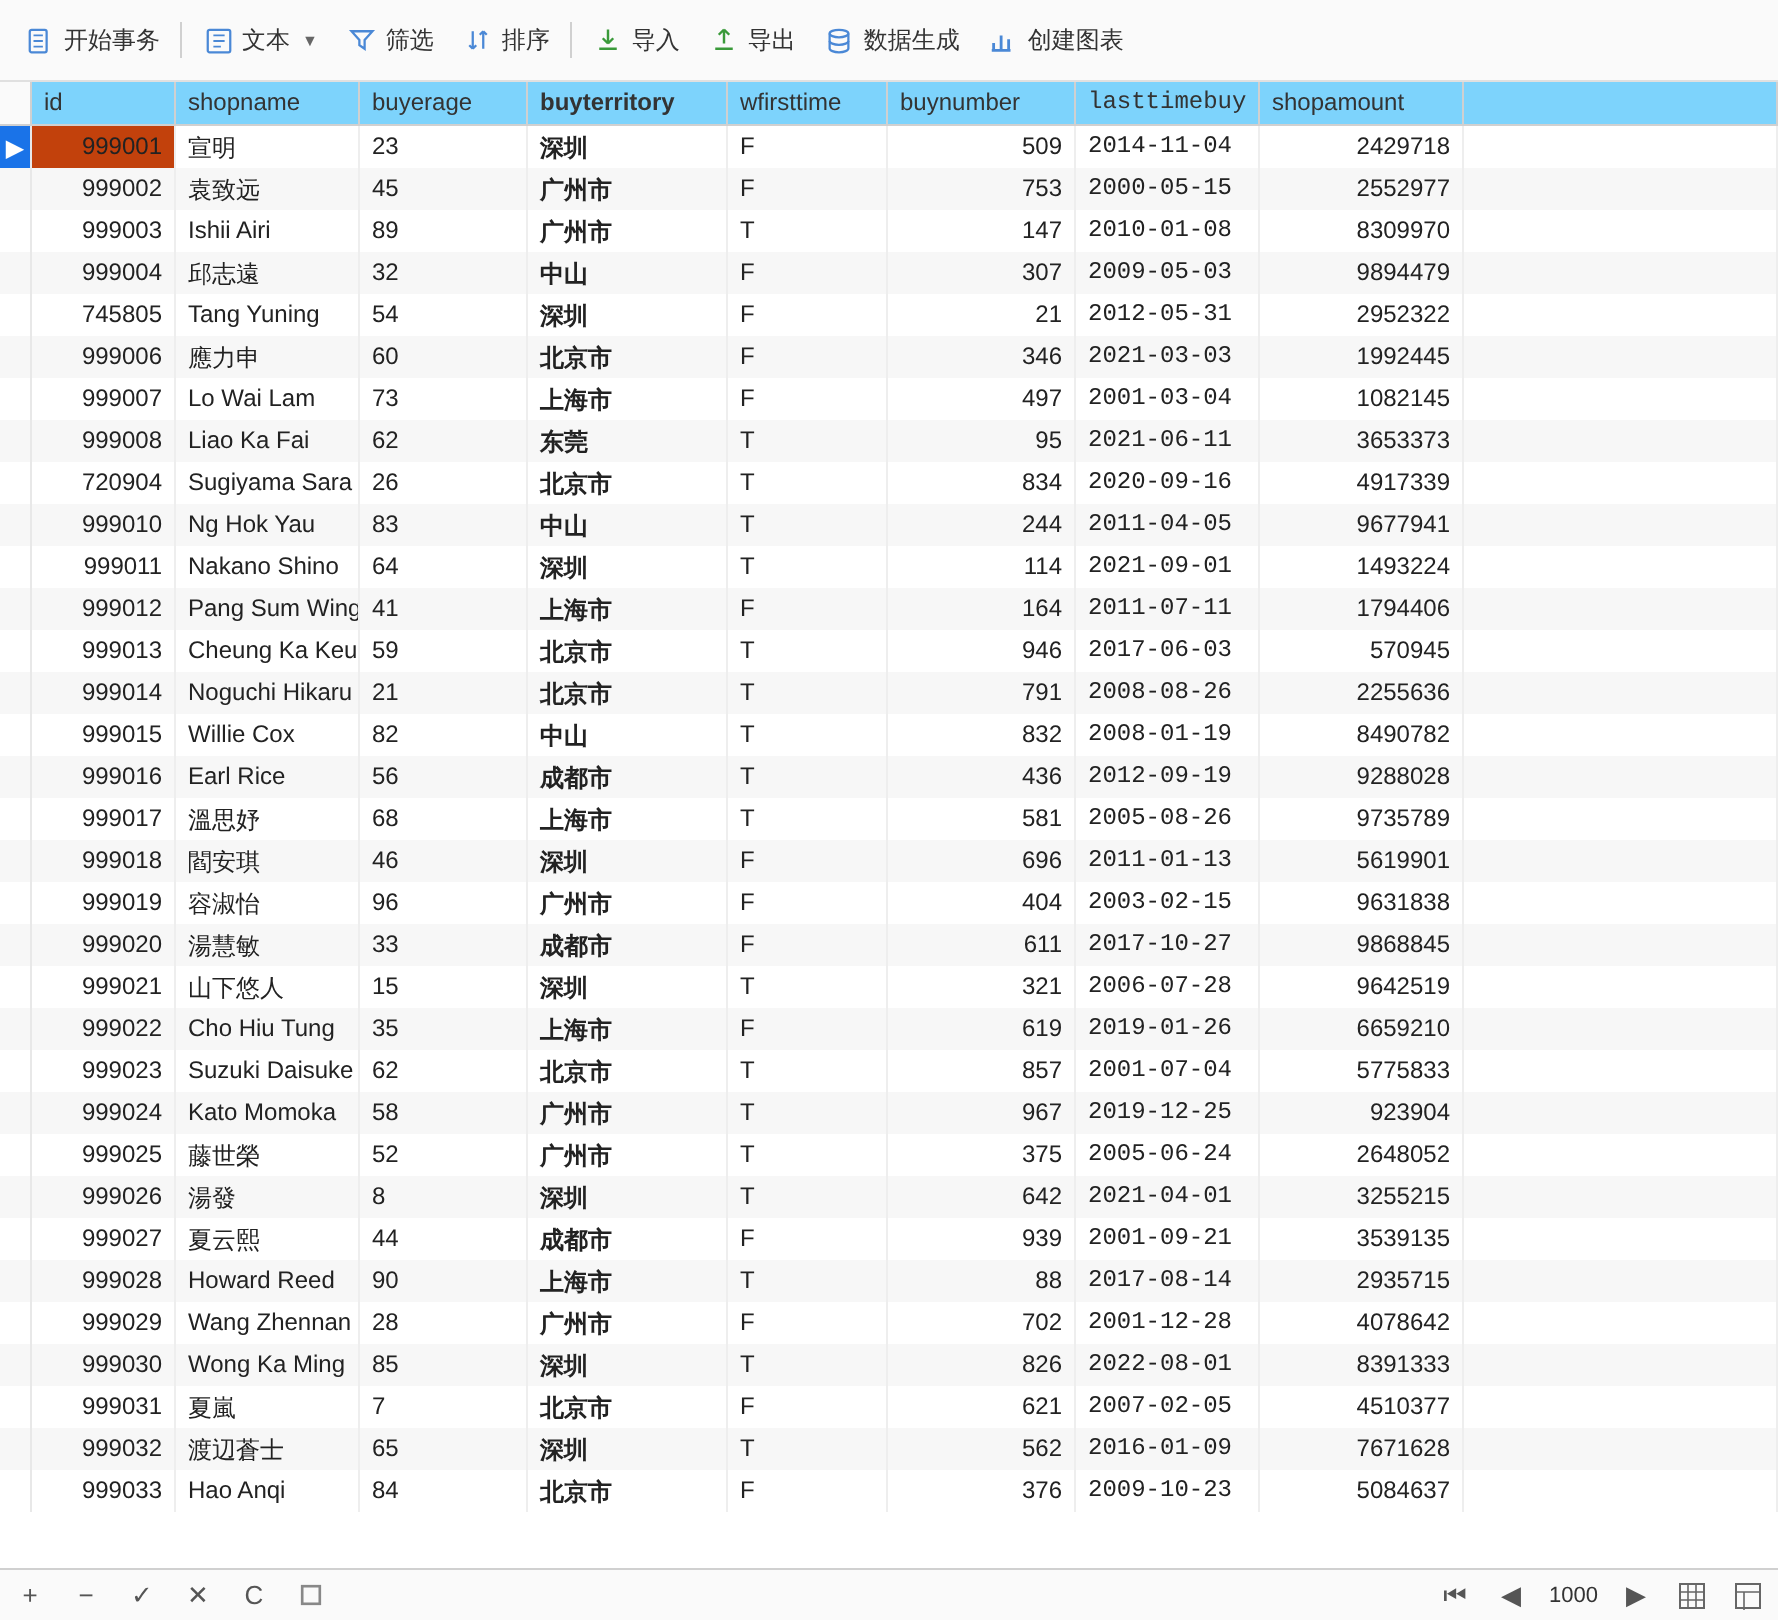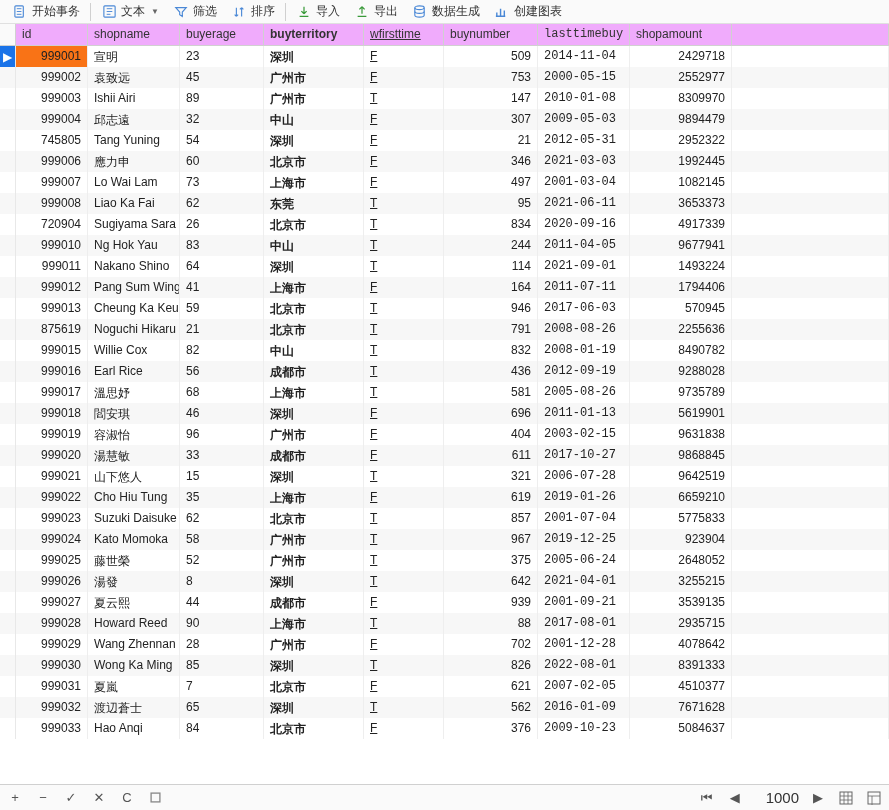--- a/index.html
+++ b/index.html
@@ -9,21 +9,21 @@
       background: #fff;
       width: 889px;
       height: 810px;
       overflow: hidden;
       display: flex;
       flex-direction: column;
     }
     
     
     .toolbar {
-      height: 24px;
+      height: 41px;
       display: flex;
       align-items: center;
       padding: 0 6px;
       gap: 2px;
       border-bottom: 1px solid #e0e0e0;
       background: #fafafa;
     }
     .toolbar-item {
       display: inline-flex;
       align-items: center;
@@ -39,21 +39,21 @@
     
     .grid-wrapper {
       flex: 1;
       overflow: hidden;
       display: flex;
       flex-direction: column;
     }
     .grid-header {
       display: flex;
       height: 22px;
-      background: #f0abfc;
+      background: #7dd3fc;
       border-bottom: 1px solid #d0d0d0;
     }
     .row-indicator-h {
       width: 16px;
       border-right: 1px solid #d0d0d0;
       background: #fafafa;
       flex-shrink: 0;
     }
     .col-h {
       padding: 3px 6px;
@@ -83,47 +83,47 @@
       flex-shrink: 0;
     }
     .row-indicator.active { background: #1a73e8; color: #fff; }
     .cell {
       padding: 3px 6px;
       border-right: 1px solid #eee;
       white-space: nowrap;
       overflow: hidden;
       color: #222;
     }
-    .grid-row.active .cell.id { background: #f97316; }
+    .grid-row.active .cell.id { background: #c2410c; }
     
     
     .c-id { width: 72px; text-align: right; }
     .c-shopname { width: 92px; }
     .c-buyerage { width: 84px; text-align: left; }
     .c-buyterritory { width: 100px; font-weight: bold; }
-    .c-wfirsttime { width: 80px; text-decoration: underline; }
+    .c-wfirsttime { width: 80px; }
     .c-buynumber { width: 94px; text-align: right; }
     .c-lasttimebuy { width: 92px; font-family: Liberation Mono, monospace; }
     .c-shopamount { width: 102px; text-align: right; }
     .c-rest { flex: 1; }
     .col-h.c-id, .col-h.c-buyerage, .col-h.c-buynumber, .col-h.c-shopamount { text-align: left; }
     
     
     .statusbar {
       height: 26px;
       border-top: 1px solid #d0d0d0;
       display: flex;
       align-items: center;
       padding: 0 6px;
       background: #fafafa;
       justify-content: space-between;
     }
     .status-left, .status-right { display: flex; align-items: center; gap: 10px; }
     .status-btn { cursor: pointer; color: #555; display: inline-flex; align-items: center; justify-content: center; width: 18px; height: 18px; font-size: 13px; }
-    .status-count { color: #333; font-size: 15px; margin-left: 12px; }
+    .status-count { color: #333; font-size: 11px; }
     
     svg { display: block; }
   </style>
 </head>
 <body>
 
 <div class="toolbar">
   <div class="toolbar-item">
     <span class="toolbar-icon">
       <svg width="15" height="15" viewBox="0 0 16 16">
@@ -362,21 +362,21 @@
         <div class="cell c-buyerage">59</div>
         <div class="cell c-buyterritory">北京市</div>
         <div class="cell c-wfirsttime">T</div>
         <div class="cell c-buynumber">946</div>
         <div class="cell c-lasttimebuy">2017-06-03</div>
         <div class="cell c-shopamount">570945</div>
         <div class="cell c-rest"></div>
       </div>
       <div class="grid-row">
         <div class="row-indicator"></div>
-        <div class="cell c-id id">875619</div>
+        <div class="cell c-id id">999014</div>
         <div class="cell c-shopname">Noguchi Hikaru</div>
         <div class="cell c-buyerage">21</div>
         <div class="cell c-buyterritory">北京市</div>
         <div class="cell c-wfirsttime">T</div>
         <div class="cell c-buynumber">791</div>
         <div class="cell c-lasttimebuy">2008-08-26</div>
         <div class="cell c-shopamount">2255636</div>
         <div class="cell c-rest"></div>
       </div>
       <div class="grid-row">
@@ -536,21 +536,21 @@
         <div class="cell c-rest"></div>
       </div>
       <div class="grid-row">
         <div class="row-indicator"></div>
         <div class="cell c-id id">999028</div>
         <div class="cell c-shopname">Howard Reed</div>
         <div class="cell c-buyerage">90</div>
         <div class="cell c-buyterritory">上海市</div>
         <div class="cell c-wfirsttime">T</div>
         <div class="cell c-buynumber">88</div>
-        <div class="cell c-lasttimebuy">2017-08-01</div>
+        <div class="cell c-lasttimebuy">2017-08-14</div>
         <div class="cell c-shopamount">2935715</div>
         <div class="cell c-rest"></div>
       </div>
       <div class="grid-row">
         <div class="row-indicator"></div>
         <div class="cell c-id id">999029</div>
         <div class="cell c-shopname">Wang Zhennan</div>
         <div class="cell c-buyerage">28</div>
         <div class="cell c-buyterritory">广州市</div>
         <div class="cell c-wfirsttime">F</div>

